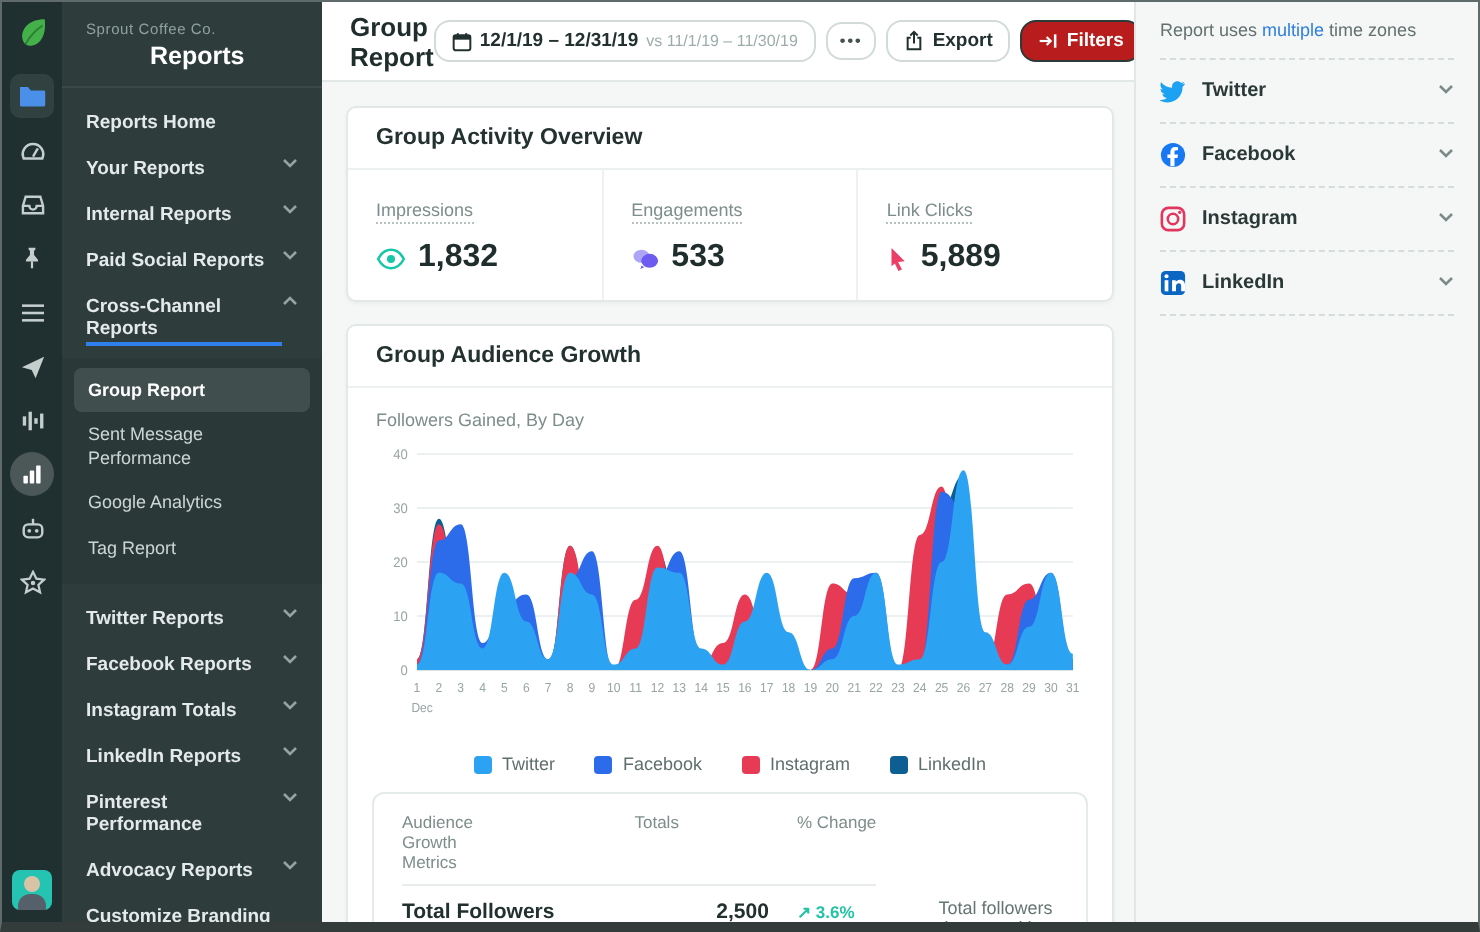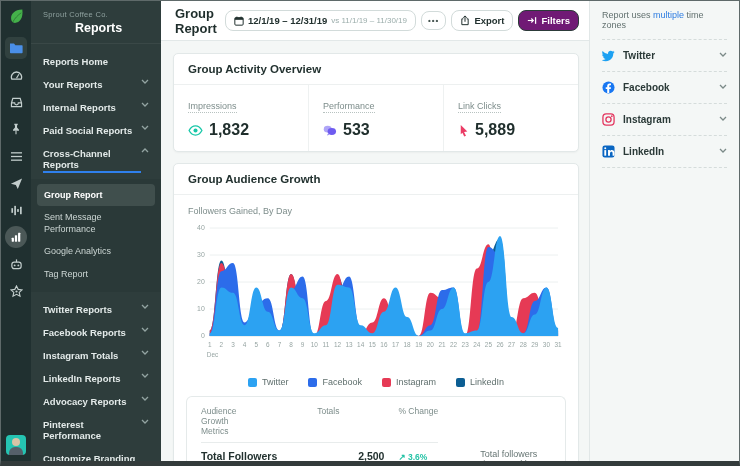--- a/index.html
+++ b/index.html
@@ -35,21 +35,21 @@
   .sub-item.selected { background:#404f4d; color:#ffffff; font-weight:bold; }
 
   
   .main { flex:1; display:flex; flex-direction:column; min-width:0; }
   .main-header { height:40px; background:#ffffff; border-bottom:1px solid #e2e8e8; display:flex; align-items:center; justify-content:space-between; padding:0 10px 0 14px; flex-shrink:0; }
   .page-title { font-size:13px; font-weight:bold; color:#1f2e2c; }
   .actions { display:flex; align-items:center; gap:5px; }
   .btn { display:flex; align-items:center; gap:4px; border:1px solid #d2dbda; background:#fff; border-radius:8px; padding:4px 8px; font-size:9.5px; font-weight:bold; color:#22312f; cursor:pointer; white-space:nowrap; }
   .btn svg { display:block; }
   .btn .vs { font-size:8px; font-weight:normal; color:#9badab; }
-  .btn.dark { background:#701a75; border-color:#2c3b39; color:#ffffff; }
+  .btn.dark { background:#b91c1c; border-color:#2c3b39; color:#ffffff; }
   .btn.more { padding:4px 6px; letter-spacing:1px; font-size:8px; color:#44534f; }
 
   .content { flex:1; padding:12px 10px 0 12px; overflow:hidden; }
   .card { background:#ffffff; border:1px solid #e2e8e8; border-radius:5px; box-shadow:0 1px 2px rgba(20,30,30,.04); }
   .card-header { padding:9px 14px; border-bottom:1px solid #edf0f0; font-size:11.5px; font-weight:bold; color:#233230; }
 
   
   .overview { margin-bottom:11px; }
   .metrics { display:flex; }
   .metric { flex:1; padding:10px 14px 12px; border-right:1px solid #eef1f1; }
@@ -76,21 +76,21 @@
   .t-row:last-child { border-bottom:none; }
   .t-col-label { flex:1; }
   .t-col-total { width:58px; text-align:right; }
   .t-col-change { width:54px; padding-left:14px; }
   .t-row .t-col-label { font-size:10.5px; font-weight:bold; color:#22312f; }
   .t-row .t-col-total { font-size:10.5px; font-weight:bold; color:#22312f; }
   .change-up { font-size:8.5px; font-weight:bold; color:#25c3a6; }
   .summary { position:absolute; left:8px; right:8px; top:52px; font-size:9px; color:#667573; text-align:center; }
 
   
-  .rightpanel { width:150px; flex-shrink:0; border-left:1px solid #e1e7e7; background:#f4f7f6; padding:9px 12px 0; }
+  .rightpanel { width:172px; flex-shrink:0; border-left:1px solid #e1e7e7; background:#f4f7f6; padding:9px 12px 0; }
   .tz-note { font-size:9px; color:#62716f; padding-bottom:9px; border-bottom:1px dashed #d5dcdb; }
   .tz-note .link { color:#2e7de1; cursor:pointer; }
   .network-row { display:flex; align-items:center; gap:8px; padding:9px 0; border-bottom:1px dashed #d5dcdb; cursor:pointer; }
   .network-row .nw-label { font-size:10px; font-weight:bold; color:#2a3937; }
   .network-row .chev { margin-left:auto; }
   .nw-icon { width:13px; height:13px; display:flex; align-items:center; justify-content:center; }
 </style>
 </head>
 <body>
 
@@ -258,29 +258,29 @@
       </div>
       <div class="sb-item">
         <span class="lbl">LinkedIn Reports</span>
         <span class="chev">
             <svg viewBox="0 0 8 5" width="8" height="5">
               <polyline points="1,1 4,4 7,1" fill="none" stroke-width="1.3"></polyline>
             </svg>
           </span>
       </div>
       <div class="sb-item">
+        <span class="lbl">Pinterest Performance</span>
+        <span class="chev">
+            <svg viewBox="0 0 8 5" width="8" height="5">
+              <polyline points="1,1 4,4 7,1" fill="none" stroke-width="1.3"></polyline>
+            </svg>
+          </span>
+      </div>
+      <div class="sb-item">
         <span class="lbl">Advocacy Reports</span>
-        <span class="chev">
-            <svg viewBox="0 0 8 5" width="8" height="5">
-              <polyline points="1,1 4,4 7,1" fill="none" stroke-width="1.3"></polyline>
-            </svg>
-          </span>
-      </div>
-      <div class="sb-item">
-        <span class="lbl">Pinterest Performance</span>
         <span class="chev">
             <svg viewBox="0 0 8 5" width="8" height="5">
               <polyline points="1,1 4,4 7,1" fill="none" stroke-width="1.3"></polyline>
             </svg>
           </span>
       </div>
       <div class="sb-item">
         <span class="lbl">Customize Branding</span>
       </div>
     </div>
@@ -331,21 +331,21 @@
               <span>
                   <svg viewBox="0 0 16 12" width="15" height="11">
                     <path d="M1 6C3 2.2 5.8 1 8 1s5 1.2 7 5c-2 3.8-4.8 5-7 5S3 9.8 1 6z" fill="none" stroke="currentColor" stroke-width="1.4"></path>
                     <circle cx="8" cy="6" r="2.2" fill="currentColor"></circle>
                   </svg>
                 </span>
               <span style="color:#1f2e2c">1,832</span>
             </div>
           </div>
           <div class="metric">
-            <span class="metric-label">Performance</span>
+            <span class="metric-label">Engagements</span>
             <div class="metric-value" style="color: rgb(110, 91, 240);">
               <span>
                   <svg viewBox="0 0 15 12" width="14" height="11">
                     <ellipse cx="5" cy="4.5" rx="4.3" ry="3.6" fill="currentColor" opacity="0.55"></ellipse>
                     <ellipse cx="9.5" cy="7" rx="4.6" ry="3.8" fill="currentColor"></ellipse>
                     <path d="M6.5 10.5l-2 1 .6-2z" fill="currentColor"></path>
                   </svg>
                 </span>
               <span style="color:#1f2e2c">533</span>
             </div>

